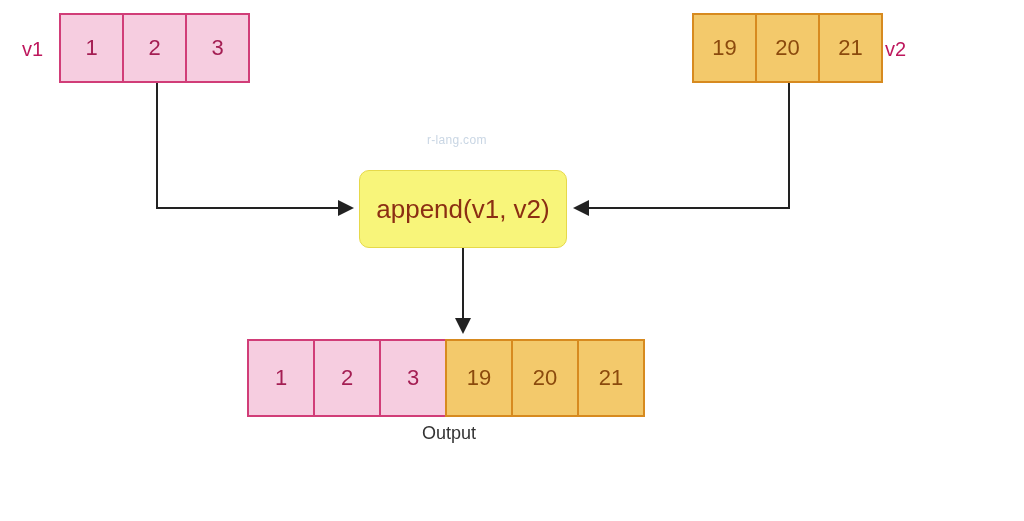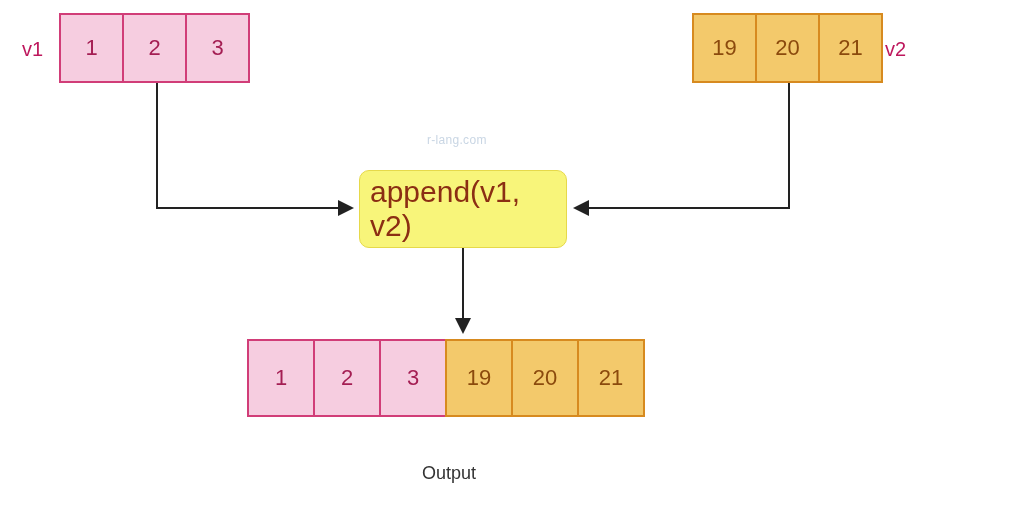--- a/index.html
+++ b/index.html
@@ -69,23 +69,24 @@
     color: #c9d6e4;
     letter-spacing: 0.3px;
     margin-top: 16px;
   }
   .func-box {
     position: absolute;
     background: #f8f57a;
     border: 1px solid #e6d94a;
     border-radius: 10px;
     color: #8b2e13;
-    font-size: 30px;
+    font-size: 26px;
     display: flex;
     align-items: center;
+    justify-content: center;
     padding: 0 10px;
   }
   svg.arrows {
     position: absolute;
     top: 0; left: 0;
     width: 1024px;
     height: 521px;
     pointer-events: none;
   }
   .output-label {
@@ -121,21 +122,21 @@
 
 <div class="vector" style="left:247px; top:339px;">
   <div class="cell-out cell-out-pink">1</div>
   <div class="cell-out cell-out-pink">2</div>
   <div class="cell-out cell-out-pink">3</div>
   <div class="cell-out cell-out-orange">19</div>
   <div class="cell-out cell-out-orange">20</div>
   <div class="cell-out cell-out-orange">21</div>
 </div>
 
-<div class="output-label" style="left:422px; top:423px;margin-top:40px;">Output</div>
+<div class="output-label" style="left:422px; top:423px;">Output</div>
 
 <svg class="arrows">
   <defs>
     <marker id="arrowhead" markerWidth="8" markerHeight="8" refX="6" refY="4" orient="auto">
       <path d="M0,0 L8,4 L0,8 Z" fill="#222"></path>
     </marker>
   </defs>
 
   <path d="M 157 83 L 157 208 L 350 208" stroke="#222" stroke-width="2" fill="none" marker-end="url(#arrowhead)"></path>
 

